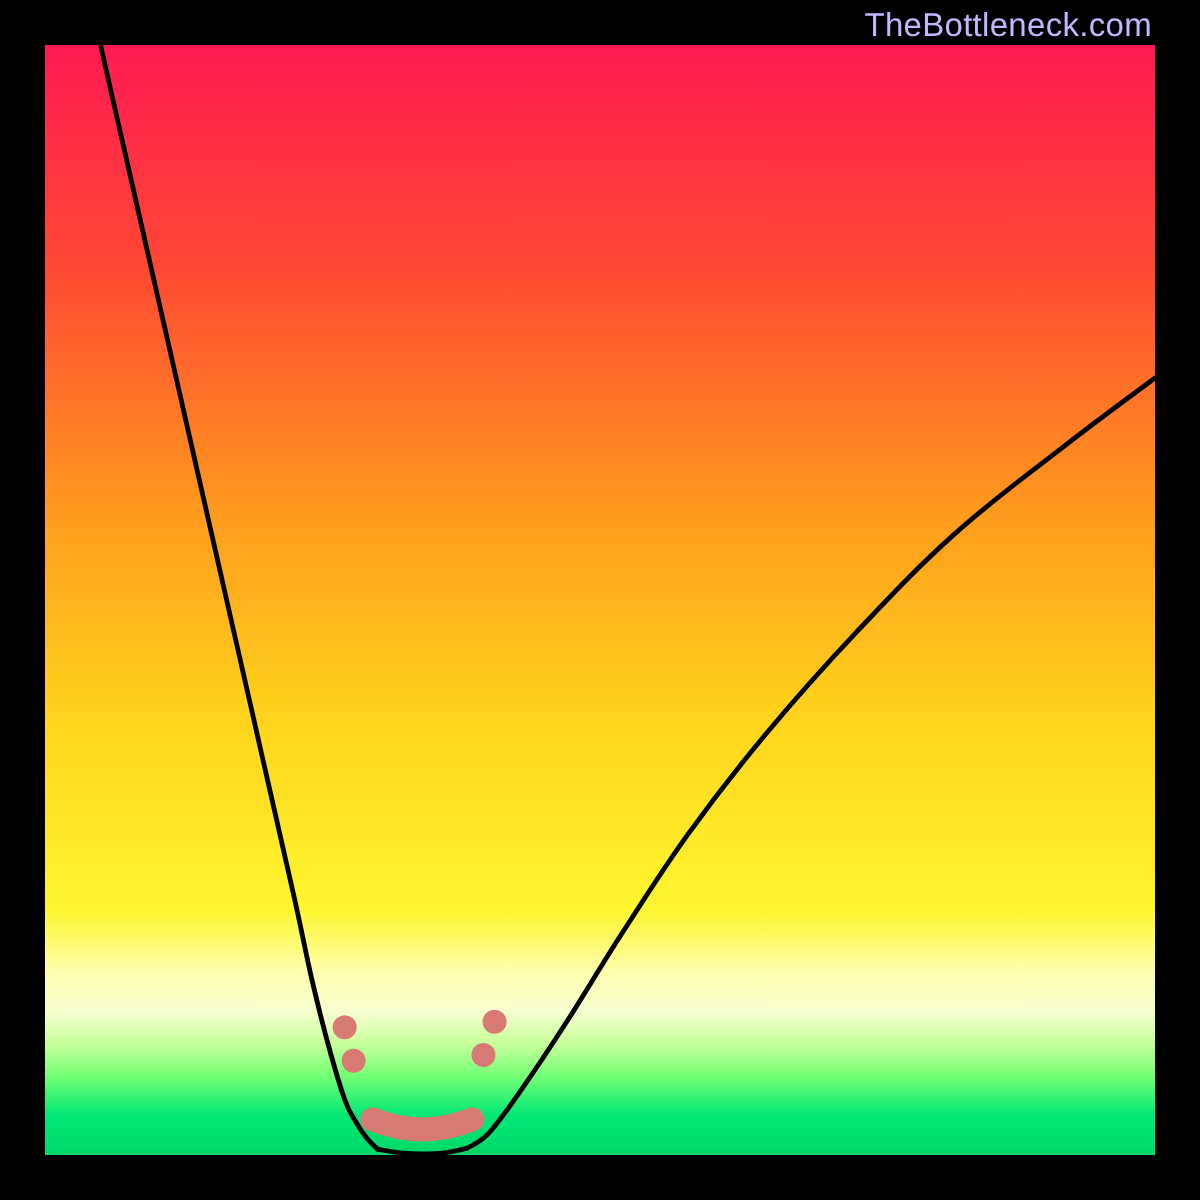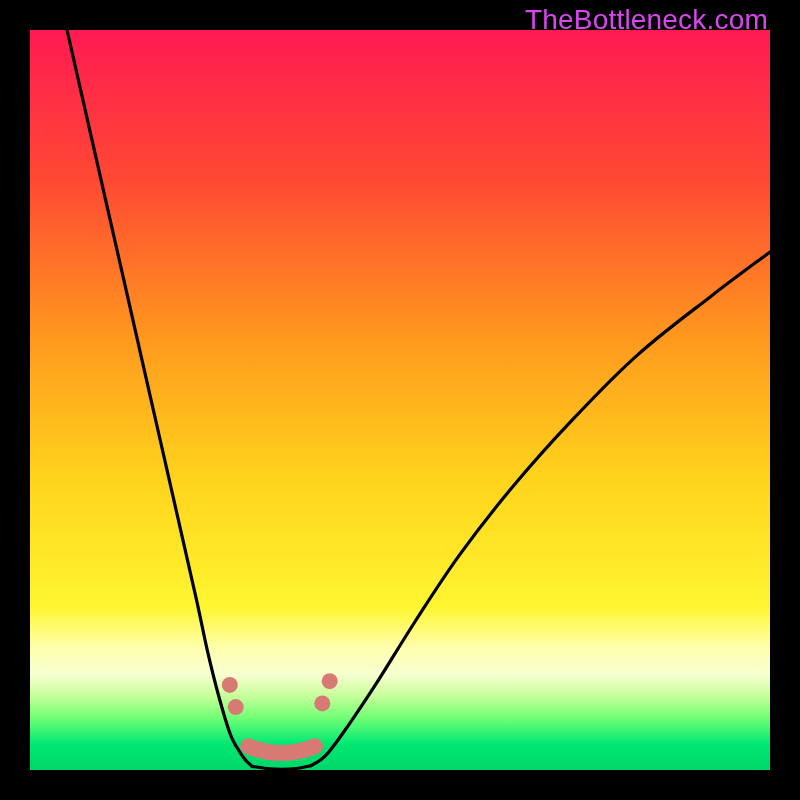--- a/index.html
+++ b/index.html
@@ -28,22 +28,22 @@
   }
   .gradient-bg {
     position: absolute;
     left: 0; top: 0; right: 0; bottom: 0;
   }
   .watermark {
     position: absolute;
     top: 4px;
     right: 32px;
     font-family: Arial, Helvetica, sans-serif;
-    font-size: 28px;
-    color: #d946ef;
+    font-size: 22px;
+    color: #c4b5fd;
     font-weight: 500;
     letter-spacing: 0.2px;
     user-select: none;
   }
   svg.curves {
     position: absolute;
     left: 0; top: 0;
     width: 740px;
     height: 740px;
     overflow: visible;

